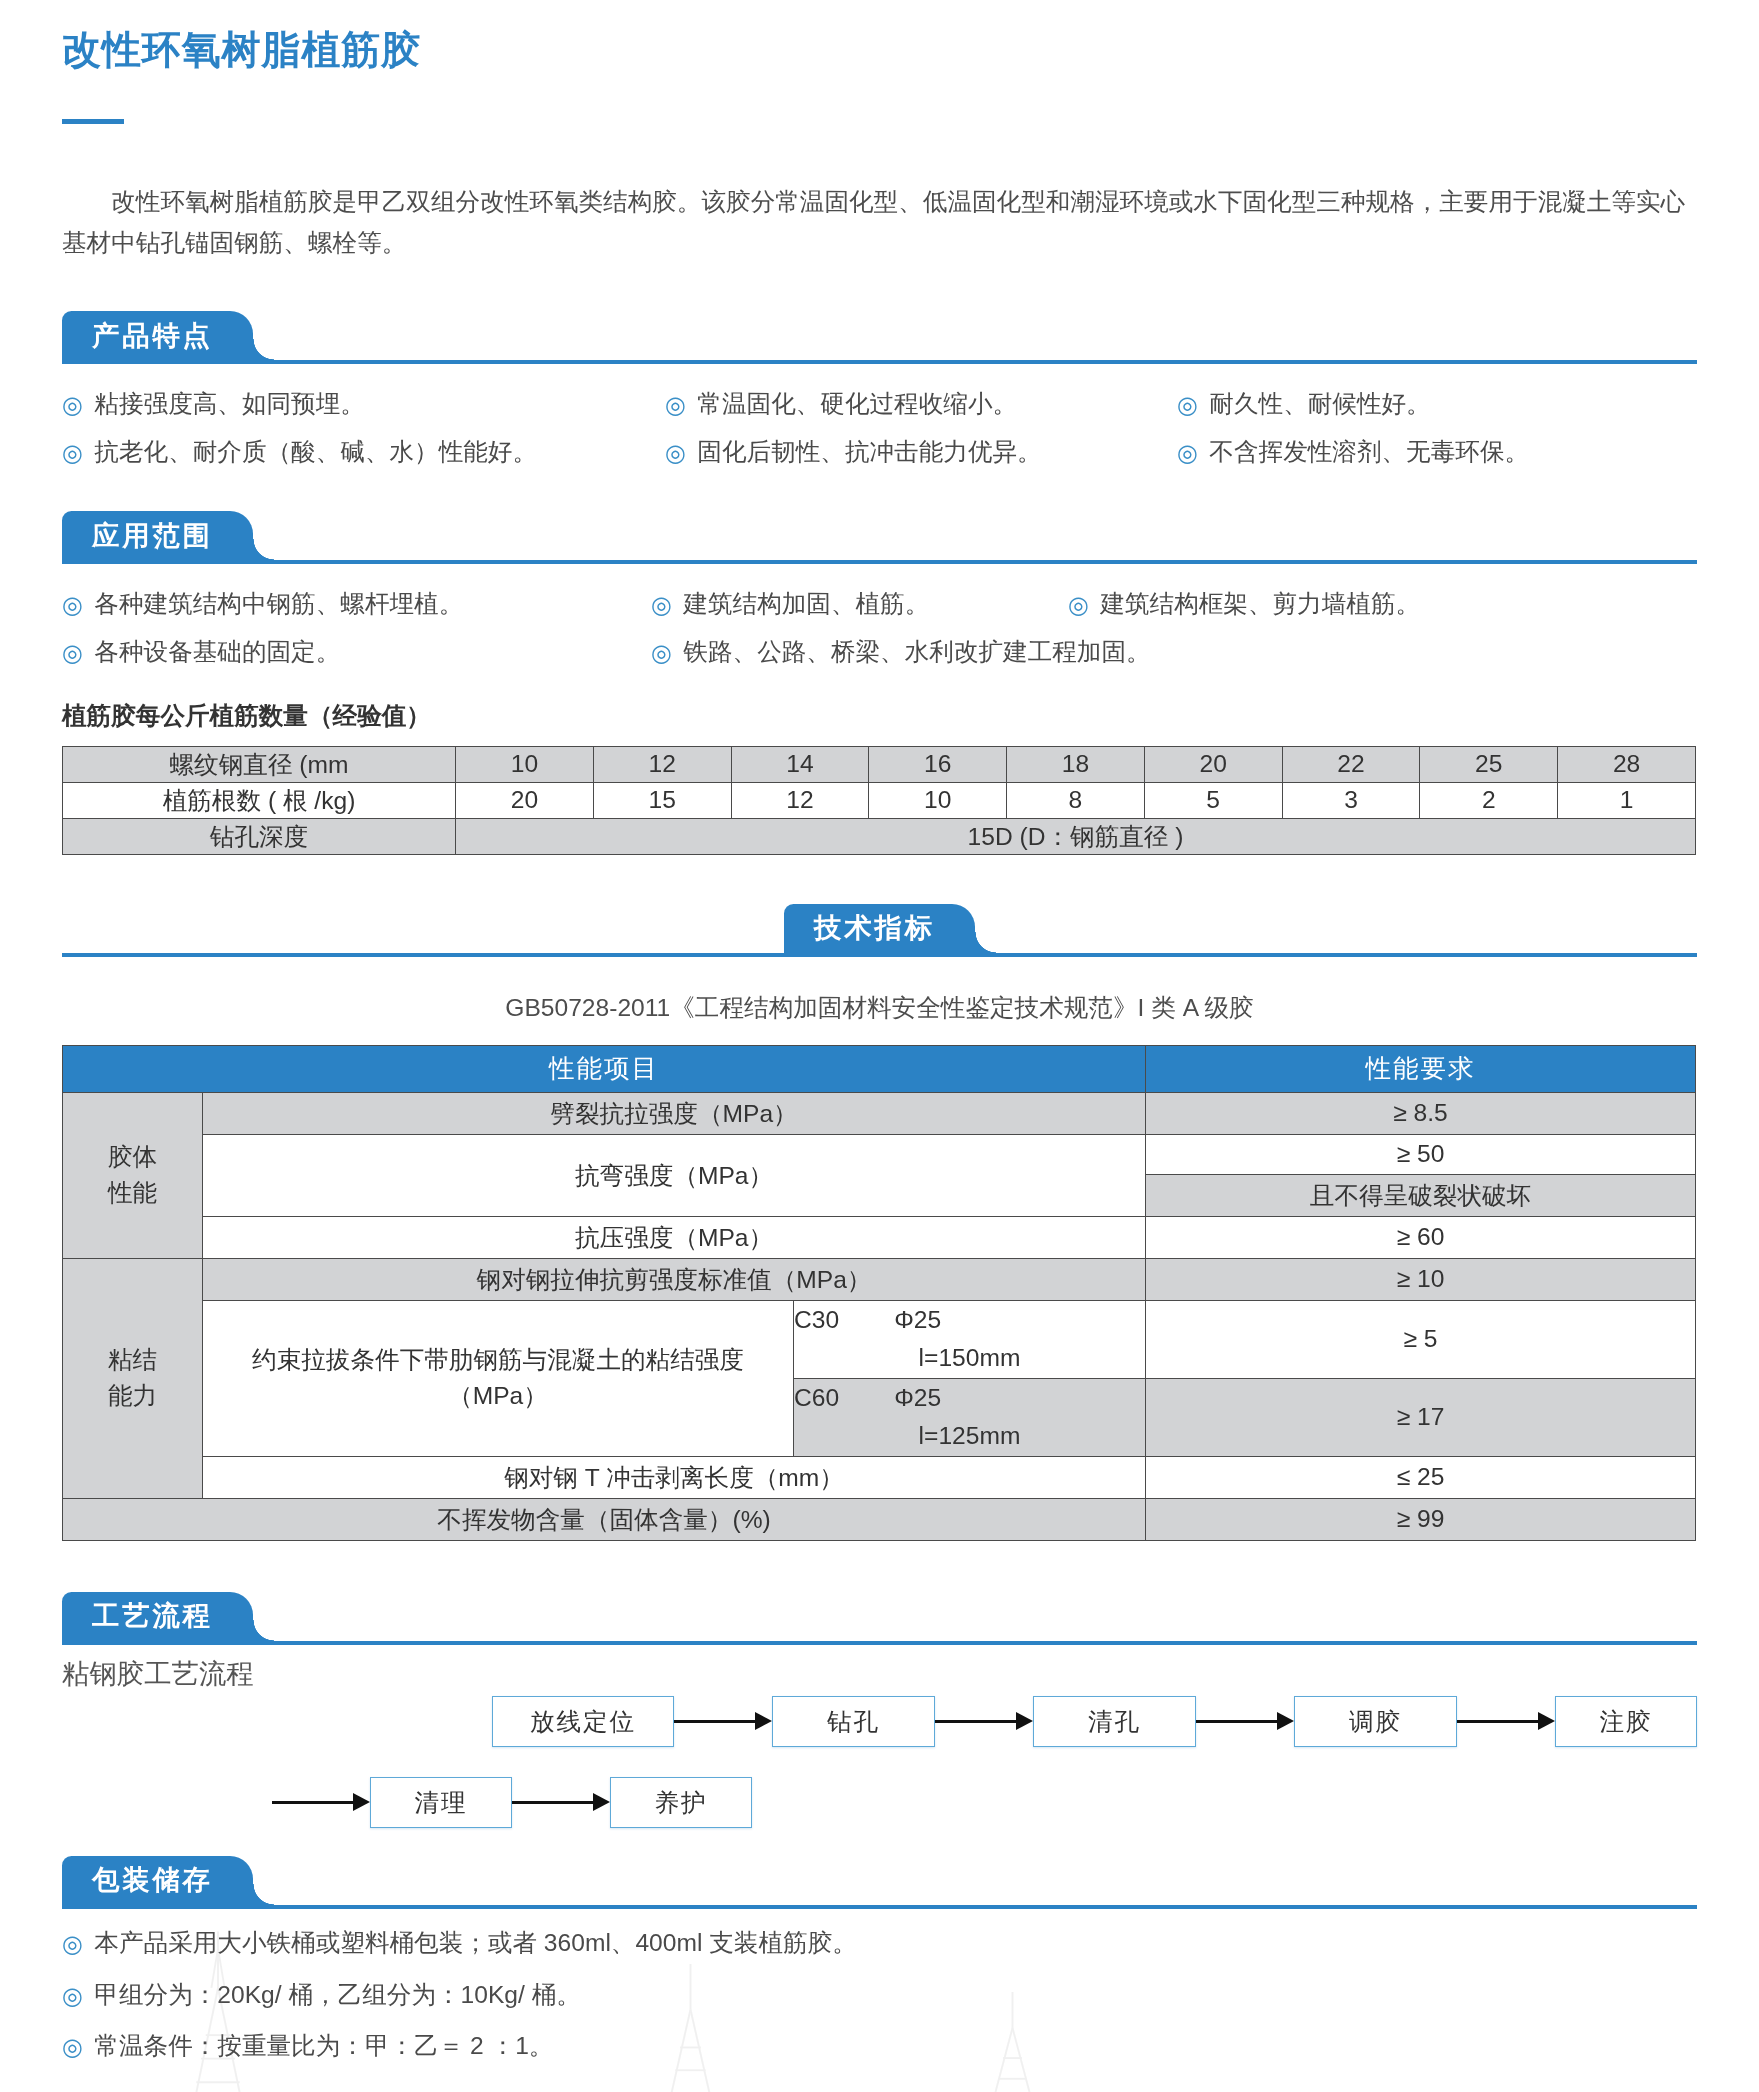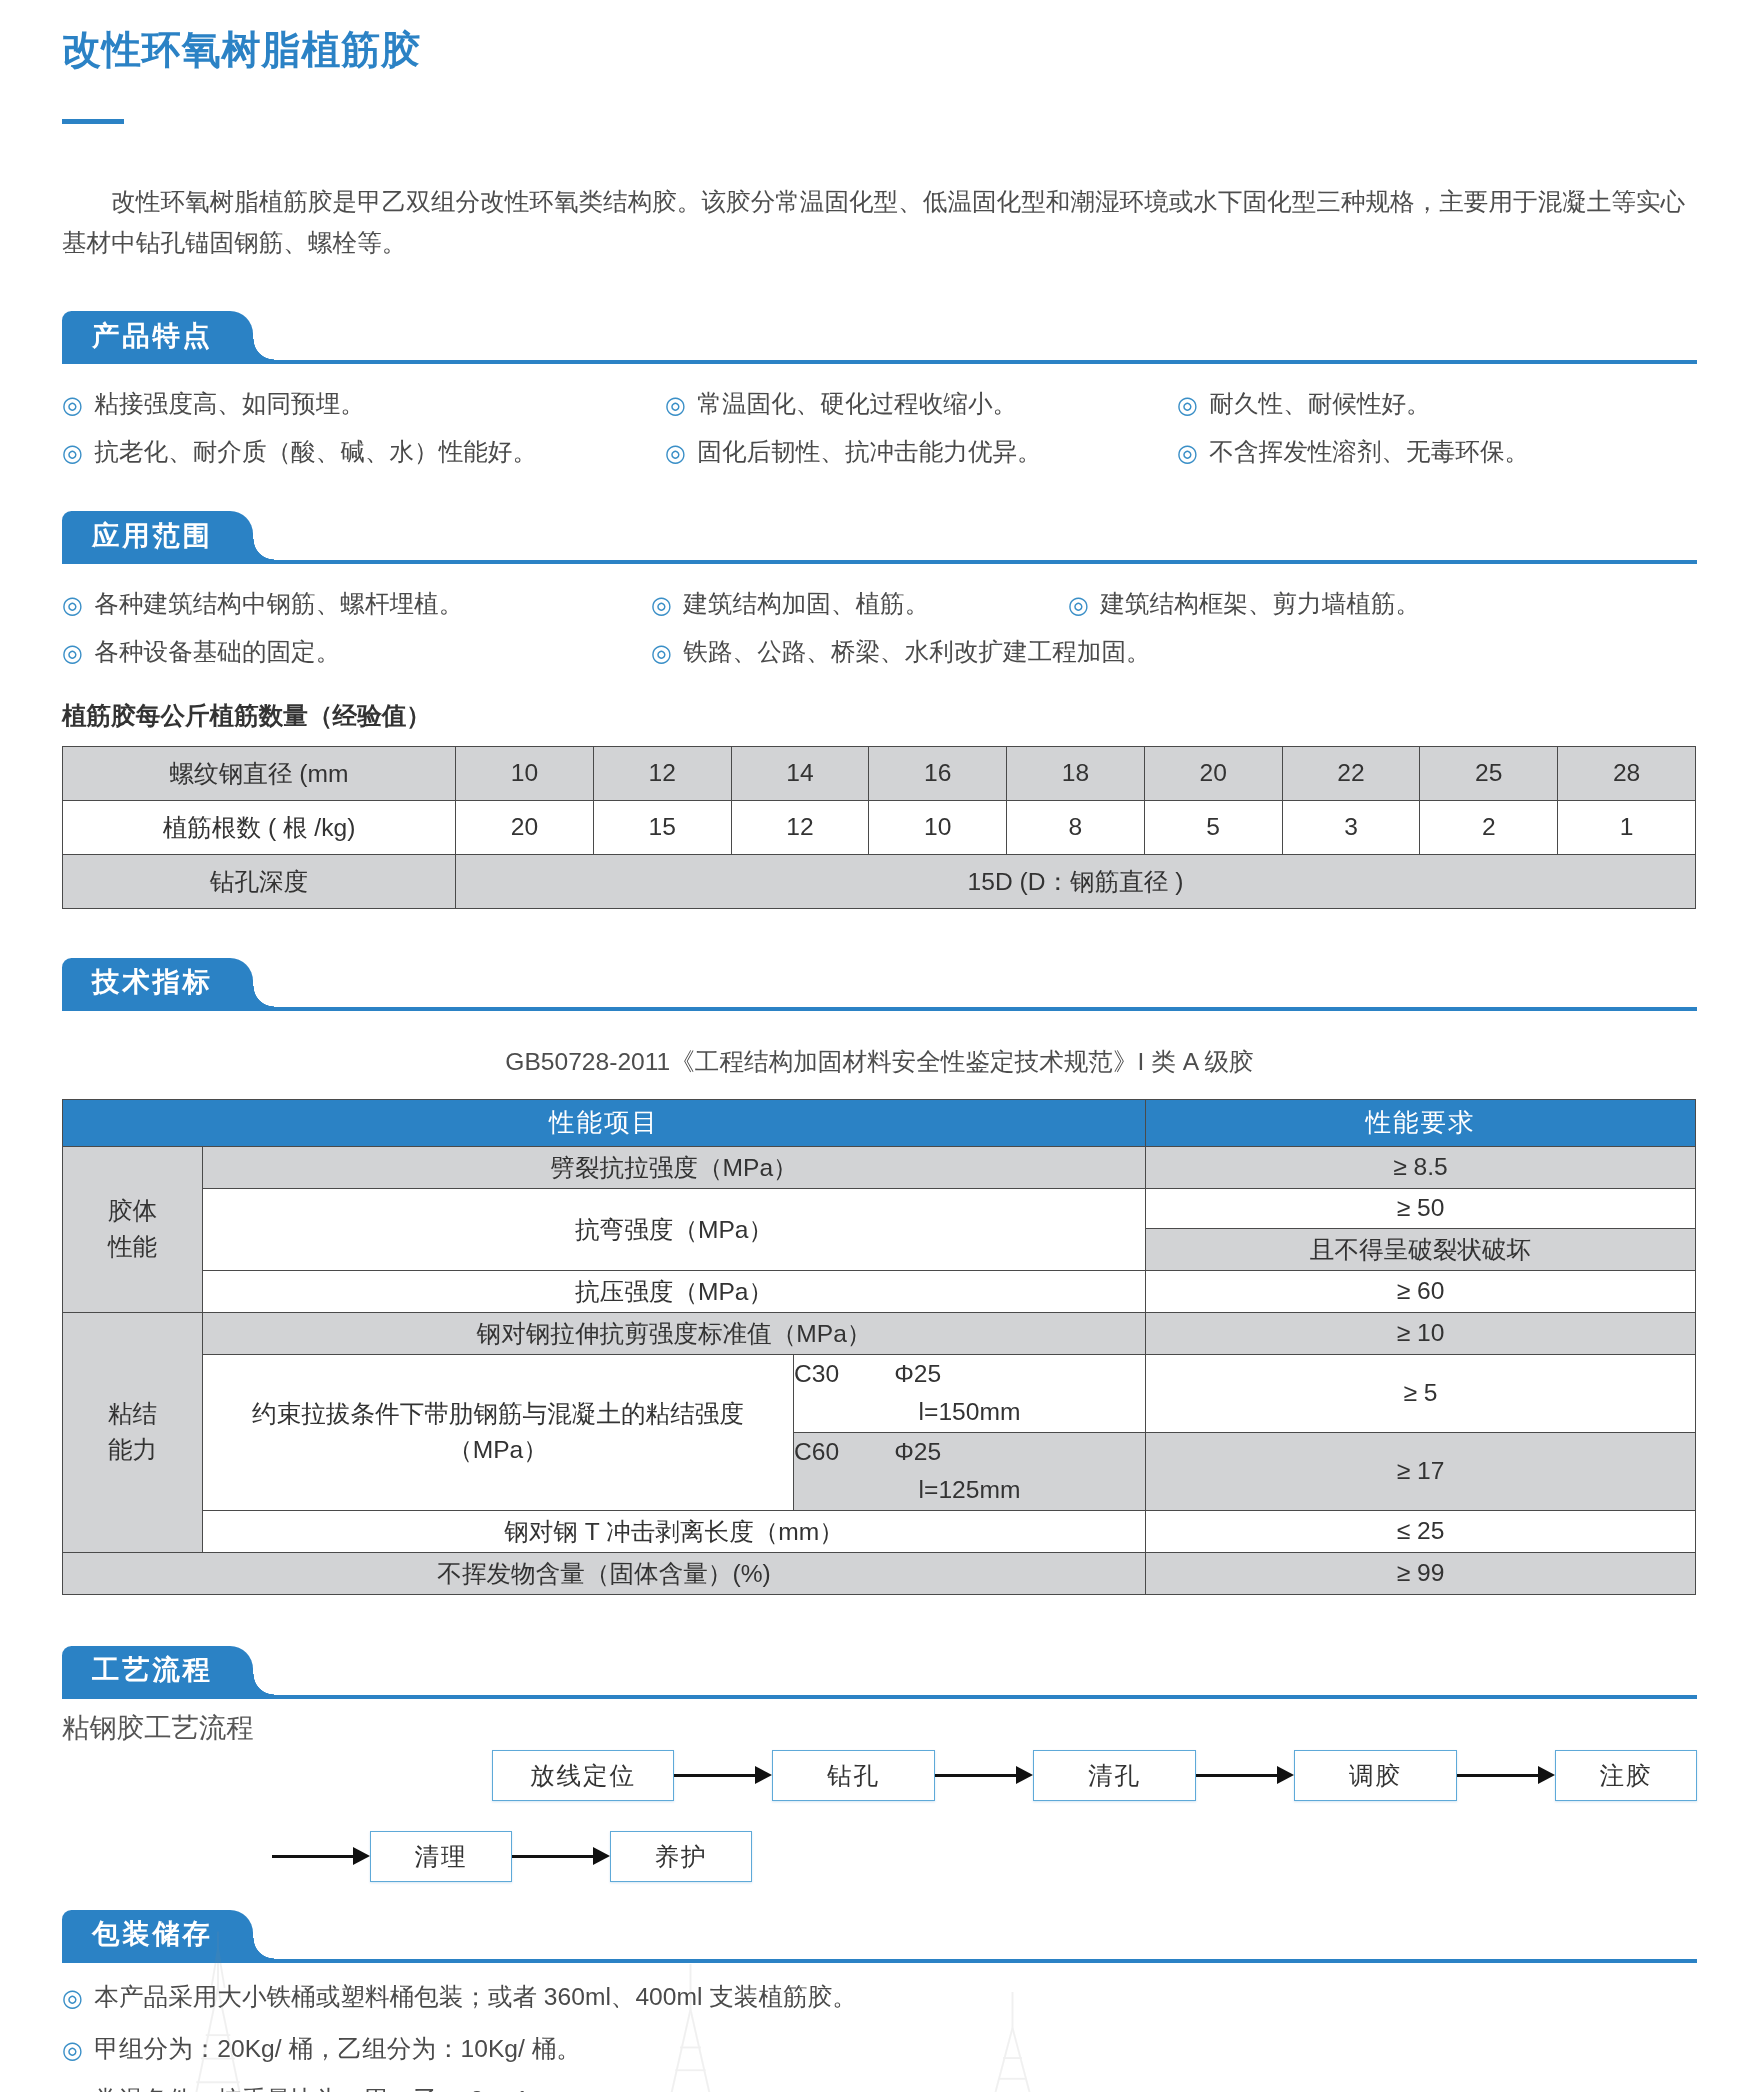--- a/index.html
+++ b/index.html
@@ -35,21 +35,21 @@
   .apps-grid { grid-template-columns:589px 417px 1fr; }
   .bullet { display:flex; align-items:baseline; gap:11.4px; white-space:nowrap; line-height:1.25; }
   .bullet .dot { color:#3a8fc7; font-size:24px; flex:0 0 auto; transform:translateY(0.9px); }
 
   
   .table-title { margin-top:32px; font-size:24.6px; font-weight:bold; color:#333; }
   table { border-collapse:collapse; table-layout:fixed; width:1634px; }
   td { border:1.9px solid #4a4a4a; text-align:center; vertical-align:middle; font-size:24.6px; color:#333; }
   .g { background:#d2d3d5; }
   .rebar-table { margin-top:13.2px; }
-  .rebar-table td { height:54px; }
+  .rebar-table td { height:36px; }
 
   
   .spec-note { margin-top:34px; text-align:center; font-size:24.6px; color:#4d4d4d; }
   .spec-table { margin-top:21px; }
   .spec-table .head td { background:#2b82c5; color:#fff; font-size:25.6px; letter-spacing:1.9px; border-color:#4a4a4a; }
   .pre { white-space:pre-line; line-height:1.45; }
   .h50 td { height:47px; } .h44 { height:42px; } .h42 { height:40px; } .h82 { height:78px; }
   .cond-top { display:flex; justify-content:flex-start; gap:55px; }
   .cond { line-height:1.55; }
 
@@ -67,21 +67,21 @@
   .arrow { display:inline-flex; align-items:center; width:98px; flex:0 0 auto; }
   .arrow .shaft { flex:1; height:2.8px; background:#111; }
   .arrow .head { width:0; height:0; border-left:17px solid #111; border-top:9.5px solid transparent; border-bottom:9.5px solid transparent; }
 
   
   .pack-list { display:flex; flex-direction:column; gap:21px; margin-top:19px; font-size:24.6px; }
 
   
   .wm { position:absolute; opacity:.12; pointer-events:none; }
 
-  .mt46 { margin-top:44px; } .mt50 { margin-top:47px; } .mt52 { margin-top:49px; }
+  .mt46 { margin-top:44px; } .mt50 { margin-top:47px; } .mt52 { margin-top:49px;text-align:center; }
   .mt54 { margin-top:51px; } .mt30 { margin-top:28px; }
 </style>
 </head>
 <body>
 
 <div class="content">
 
   <h1 class="page-title">改性环氧树脂植筋胶</h1>
   <div class="title-underline"></div>
 

